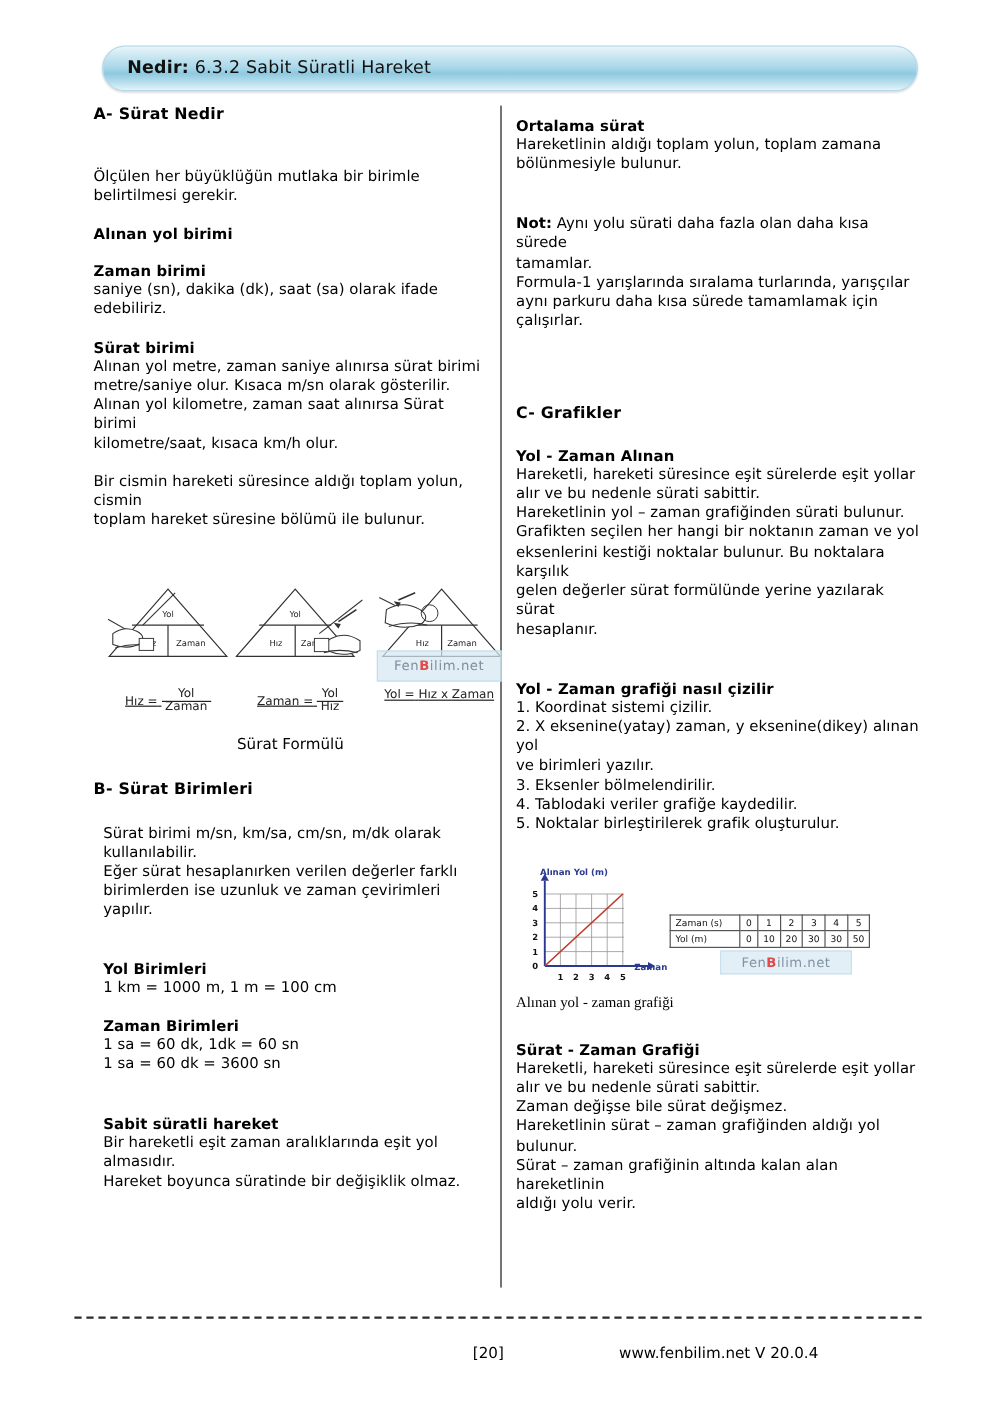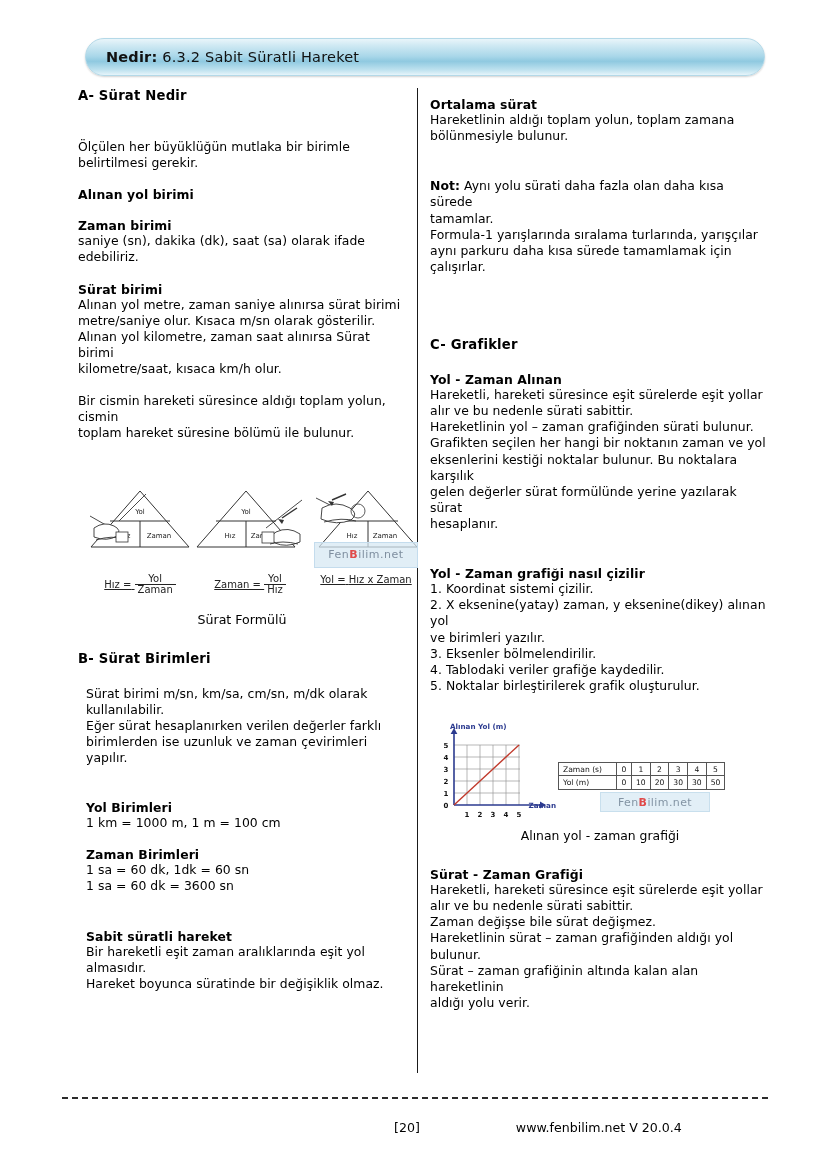--- a/index.html
+++ b/index.html
@@ -190,23 +190,23 @@
     align-items: center;
     justify-content: center;
     font-size: 11px;
     color: #8394a4;
     letter-spacing: 0.4px;
   }
   .wm2 .red { color: #e04a4a; font-weight: bold; }
 
   .graph-caption {
     font-size: 12.4px;
-    text-align: center;
     width: 340px;
     margin-top: 2px;
+    font-family: Liberation Serif, serif;
   }
 
   
   .footer-rule {
     position: absolute;
     left: 62px;
     top: 1097px;
     width: 706px;
     height: 0;
     border-top: 2px dashed #2b2b2b;

